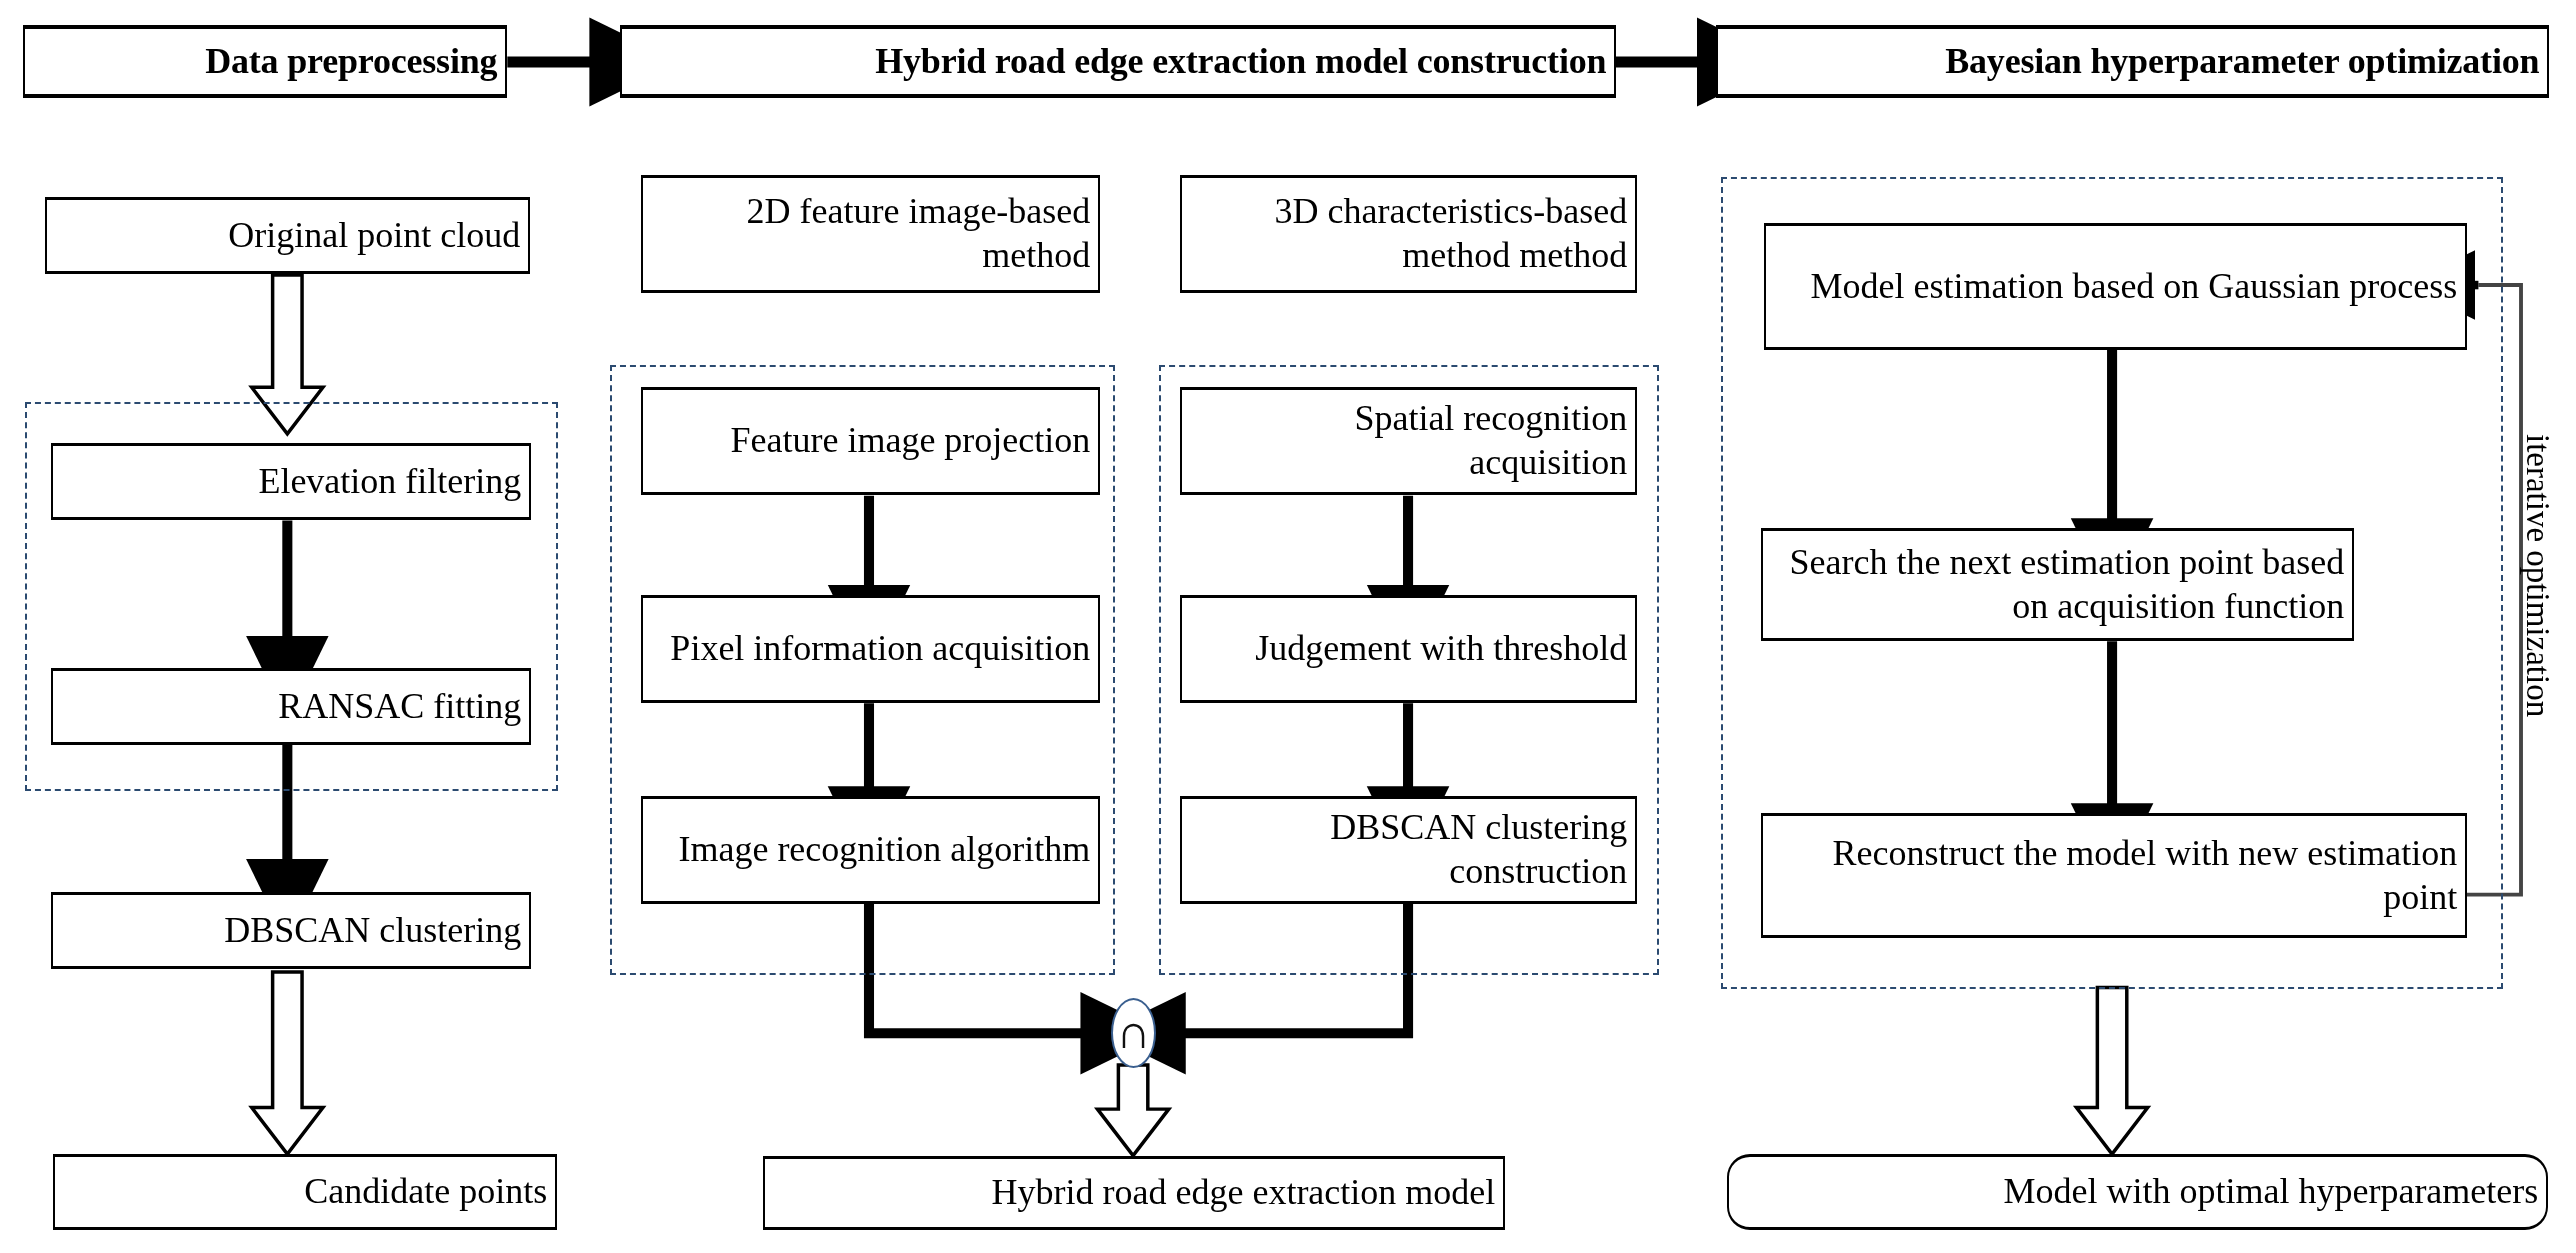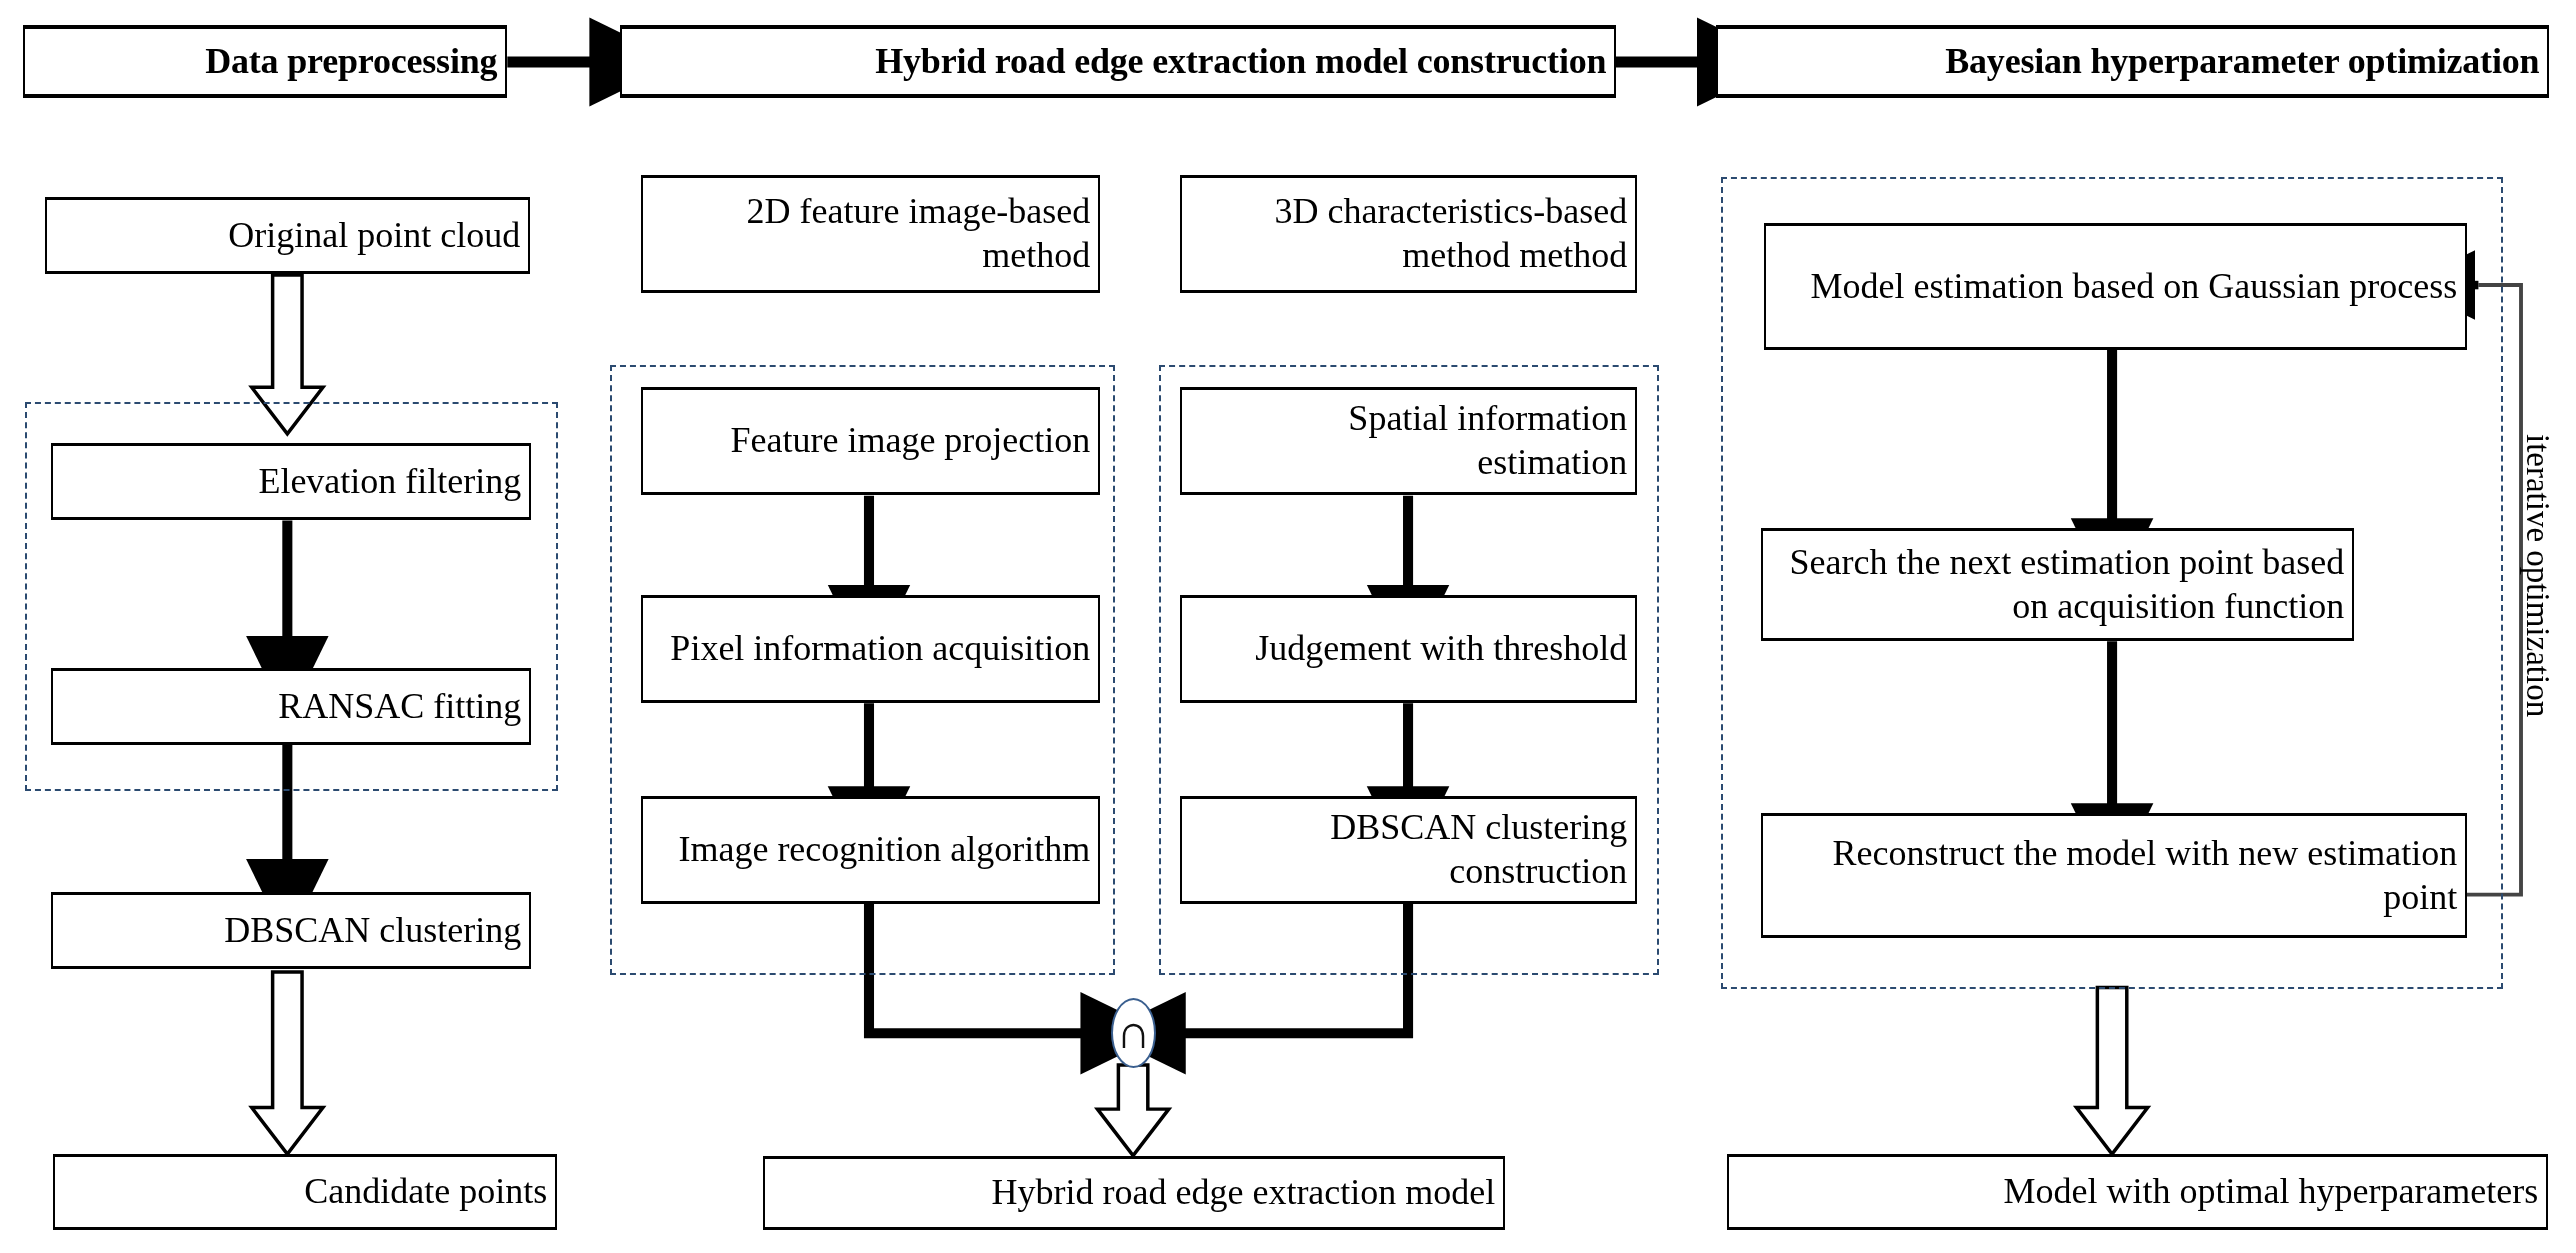--- a/index.html
+++ b/index.html
@@ -232,21 +232,21 @@
 
   <div class="box step" style="left:641px; top:796px; width:459px; height:108px;">
     <span class="txt">Image recognition algorithm</span>
   </div>
 
   <div class="box plain" style="left:1180px; top:175px; width:457px; height:118px;">
     <span class="txt">3D characteristics-based method method</span>
   </div>
 
   <div class="box step" style="left:1180px; top:387px; width:457px; height:108px;">
-    <span class="txt">Spatial information estimation</span>
+    <span class="txt">Spatial recognition acquisition</span>
   </div>
 
   <div class="box step" style="left:1180px; top:595px; width:457px; height:108px;">
     <span class="txt">Judgement with threshold</span>
   </div>
 
   <div class="box step" style="left:1180px; top:796px; width:457px; height:108px;">
     <span class="txt">DBSCAN clustering construction</span>
   </div>
 
@@ -265,18 +265,18 @@
   <div class="box step" style="left:1761px; top:528px; width:593px; height:113px;">
     <span class="txt">Search the next estimation point based on acquisition function</span>
   </div>
 
   <div class="box step" style="left:1761px; top:813px; width:706px; height:125px;">
     <span class="txt">Reconstruct the model with new estimation point</span>
   </div>
 
   <div class="vlabel" style="left:2556px; top:434px;">iterative optimization</div>
 
-  <div class="box plain" style="left:1727px; top:1154px; width:821px; height:76px;">
+  <div class="box plain" style="left:1727px; top:1154px; width:821px; height:76px;border-radius:23px;">
     <span class="txt">Model with optimal hyperparameters</span>
   </div>
 
 </div>
 
 
 </body></html>

